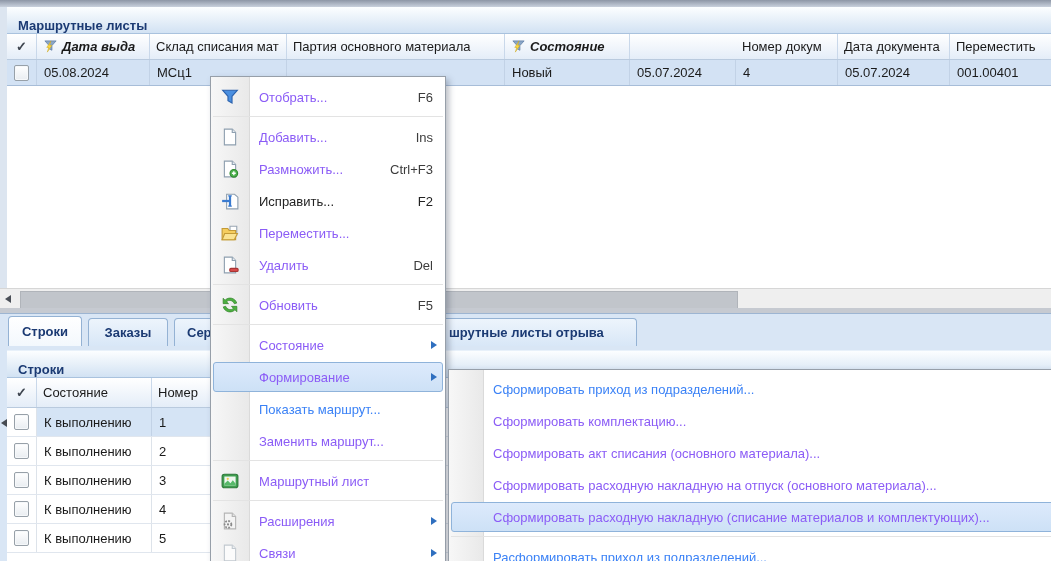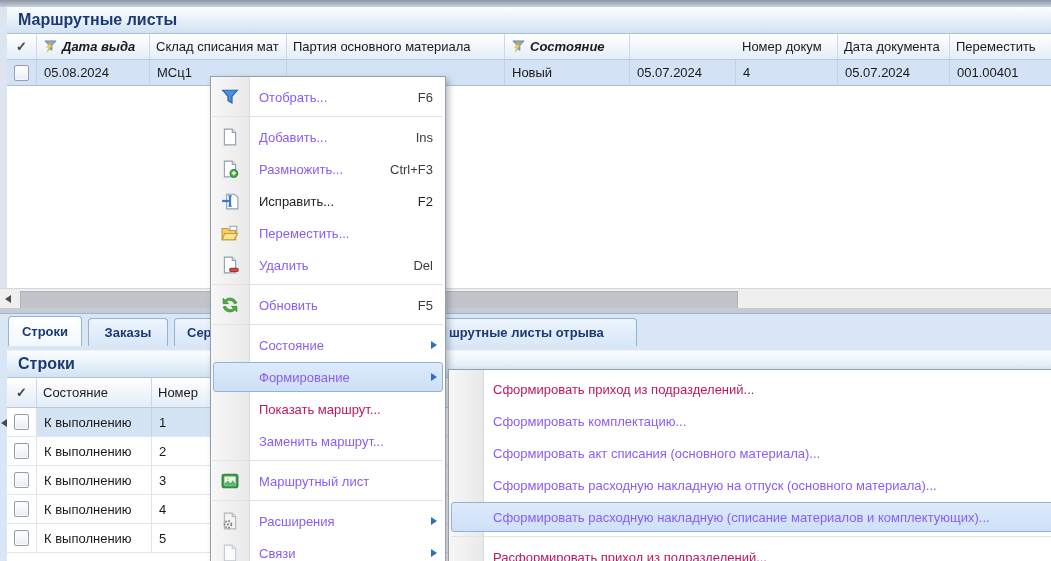--- a/index.html
+++ b/index.html
@@ -4,21 +4,21 @@
 <style>
   html,body{margin:0;padding:0;}
   body{background:#dce5f0;font-family:"Liberation Sans",sans-serif;}
   .screen{position:relative;width:1051px;height:561px;overflow:hidden;background:#dce5f0;font-size:13px;color:#1a1a1a;}
   .abs{position:absolute;box-sizing:border-box;}
 
   
   .top-edge{left:0;top:0;width:1051px;height:7px;background:linear-gradient(#8d96a6,#c9d1dd);}
 
   
-  .panel-title{background:linear-gradient(#fcfeff,#d2e2f3);border-bottom:1px solid #a9c2de;color:#1b3a73;font-weight:bold;font-size:16px;display:flex;align-items:center;padding-left:11px;}
+  .panel-title{background:linear-gradient(#fcfeff,#d2e2f3);border-bottom:1px solid #a9c2de;color:#1b3a73;font-weight:bold;font-size:13px;display:flex;align-items:flex-end;padding-left:11px;}
 
   
   .ghead{background:linear-gradient(#ffffff,#e4edf8);border-bottom:1px solid #b9cade;}
   .hc{position:absolute;top:0;height:100%;border-right:1px solid #c9d8ea;display:flex;align-items:center;padding:0 6px;box-sizing:border-box;gap:4px;overflow:hidden;white-space:nowrap;}
   .hc.filtered .hlbl{font-weight:bold;font-style:italic;}
   .checkmark{color:#3f4650;font-weight:bold;}
 
   
   .grow{background:#d3e2f4;border-bottom:1px solid #a7bdd8;}
   .gc{position:absolute;top:0;height:100%;border-right:1px solid #c2d2e6;display:flex;align-items:center;padding:0 7px;box-sizing:border-box;overflow:hidden;white-space:nowrap;}
@@ -39,21 +39,21 @@
   .tab.left-align{justify-content:flex-start;padding-left:12px;}
 
   
   .menu{background:#ffffff;border:1px solid #979fa9;box-shadow:3px 3px 6px rgba(60,70,90,.35);padding-top:4px;z-index:10;}
   .icostrip{position:absolute;left:0;top:0;bottom:0;width:38px;background:linear-gradient(90deg,#f7f7f7,#e9e9e9);border-right:1px solid #dadada;}
   .mi{position:relative;height:32px;display:flex;align-items:center;}
   .mi .lbl{margin-left:48px;position:relative;z-index:1;color:#8b5cf6;}
   .smi .lbl{margin-left:44px;}
   .mi .sc{margin-left:auto;margin-right:12px;position:relative;z-index:1;color:#3c3c3c;}
   .mi.bold .lbl,.mi.bold .sc{font-weight:normal;color:#222;}
-  .mi.disabled .lbl{color:#be185d;}
+  .mi.disabled .lbl{color:#3b82f6;}
   .mi .ico{position:absolute;left:10px;top:50%;transform:translateY(-50%);width:18px;height:18px;z-index:1;}
   .msep{height:8px;position:relative;}
   .msep::after{content:"";position:absolute;left:2px;right:2px;top:3px;height:1px;background:#e3e3e3;}
   .subarrow{position:absolute;right:8px;top:50%;transform:translateY(-50%);width:0;height:0;border-left:6px solid #2f6fbf;border-top:4px solid transparent;border-bottom:4px solid transparent;z-index:1;}
   .hl{position:absolute;left:2px;right:2px;top:1px;bottom:1px;background:linear-gradient(#ddeafc,#cde1f6);border:1px solid #8fb3da;border-radius:3px;z-index:0;}
 
   .rowmark{width:0;height:0;border-right:6px solid #474c53;border-top:4px solid transparent;border-bottom:4px solid transparent;}
   .sel-cells{background:#d5e4f5;}
 </style>
 </head>

